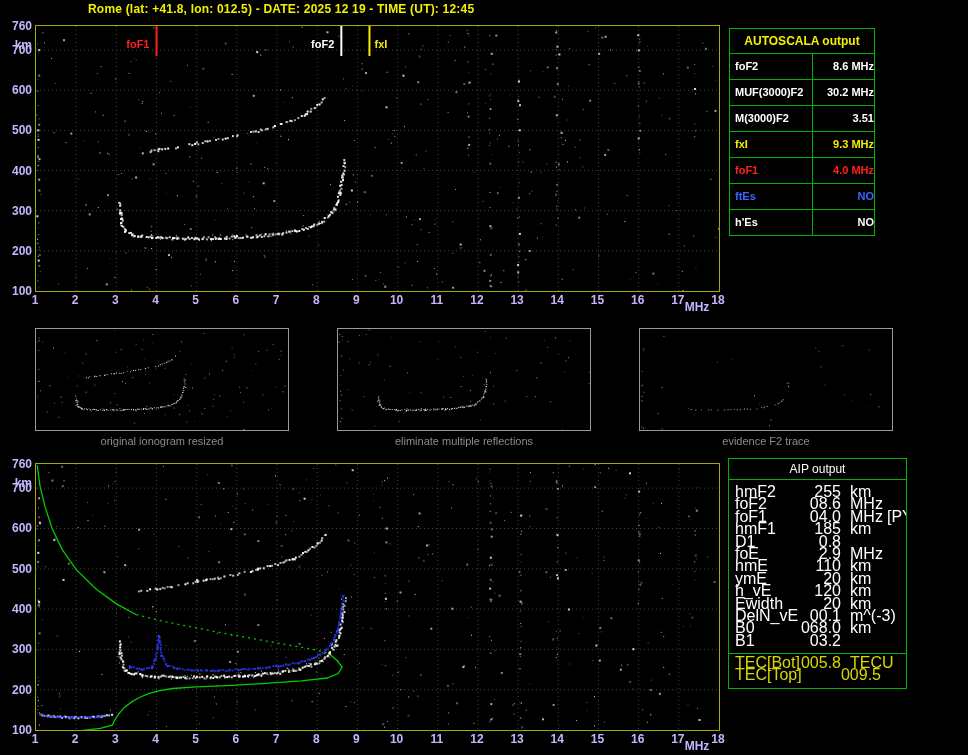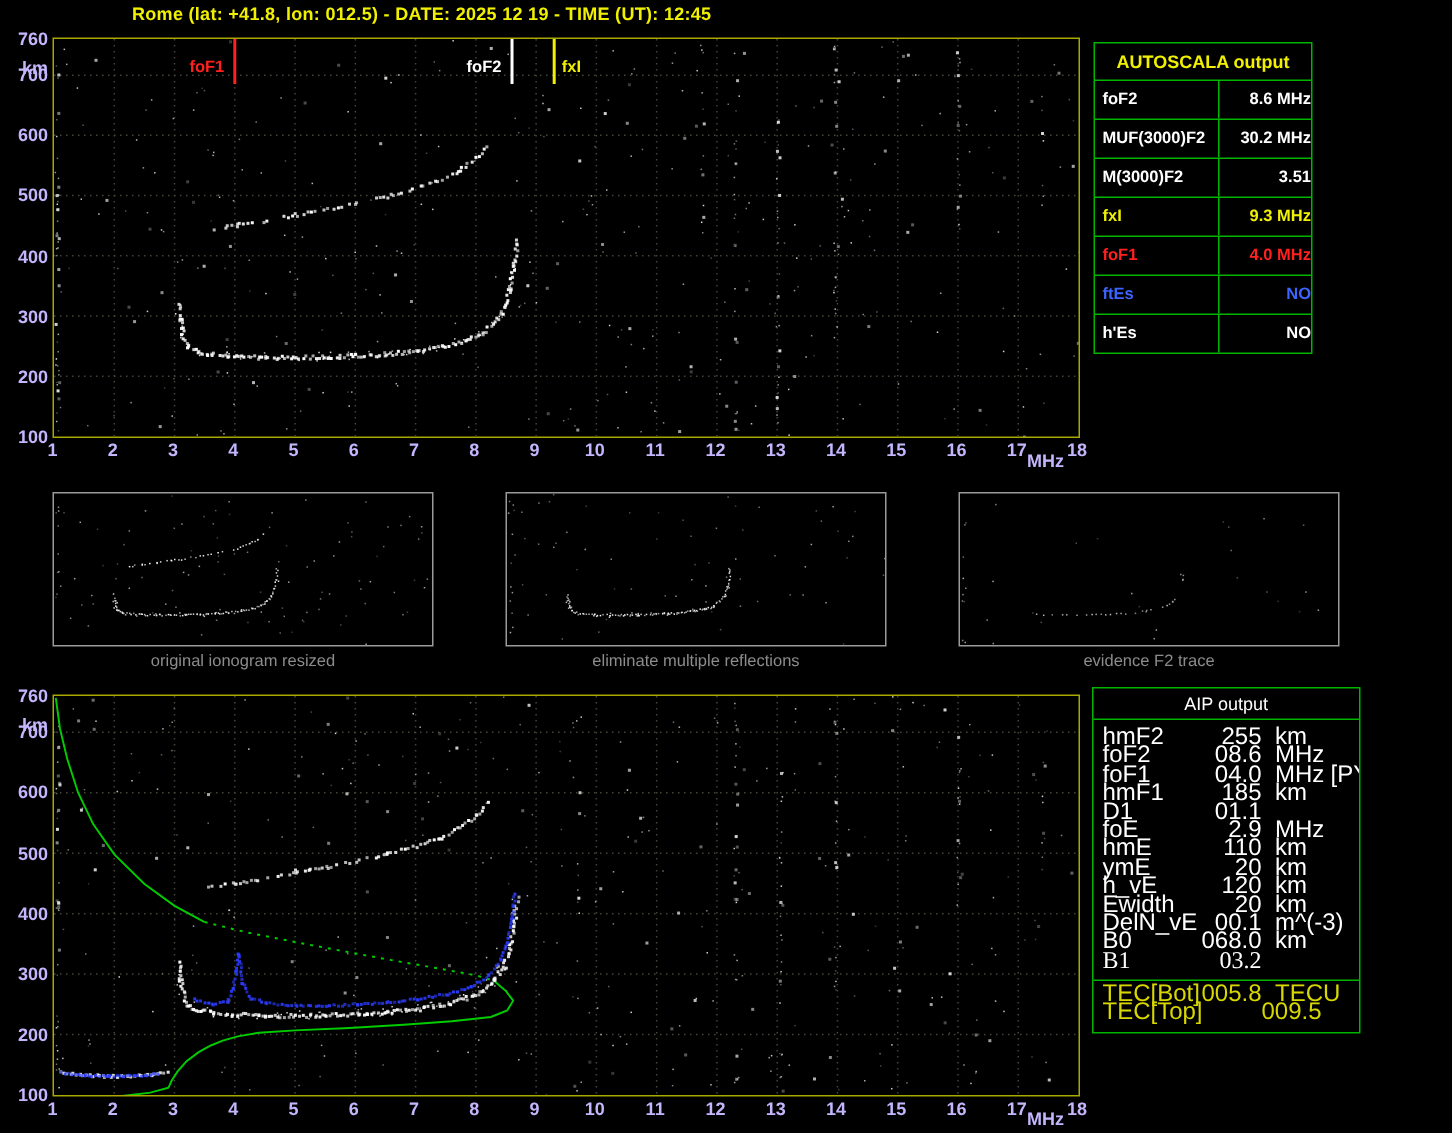--- a/index.html
+++ b/index.html
@@ -2447,21 +2447,21 @@
         <div class="aip-extra">[PY]</div>
       </div>
       <div class="aip-row" style="color: rgb(255, 255, 255);">
         <div class="aip-label">hmF1</div>
         <div class="aip-val">185</div>
         <div class="aip-unit">km</div>
         <div class="aip-extra"></div>
       </div>
       <div class="aip-row" style="color: rgb(255, 255, 255);">
         <div class="aip-label">D1</div>
-        <div class="aip-val">01.1</div>
+        <div class="aip-val">0.8</div>
         <div class="aip-unit"></div>
         <div class="aip-extra"></div>
       </div>
       <div class="aip-row" style="color: rgb(255, 255, 255);">
         <div class="aip-label">foE</div>
         <div class="aip-val">2.9</div>
         <div class="aip-unit">MHz</div>
         <div class="aip-extra"></div>
       </div>
       <div class="aip-row" style="color: rgb(255, 255, 255);">
@@ -2493,21 +2493,21 @@
         <div class="aip-val">00.1</div>
         <div class="aip-unit">m^(-3)</div>
         <div class="aip-extra"></div>
       </div>
       <div class="aip-row" style="color: rgb(255, 255, 255);">
         <div class="aip-label">B0</div>
         <div class="aip-val">068.0</div>
         <div class="aip-unit">km</div>
         <div class="aip-extra"></div>
       </div>
-      <div class="aip-row" style="color: rgb(255, 255, 255); font-family: Liberation Serif, serif;">
+      <div class="aip-row" style="color: rgb(255, 255, 255);">
         <div class="aip-label">B1</div>
         <div class="aip-val">03.2</div>
         <div class="aip-unit"></div>
         <div class="aip-extra"></div>
       </div>
     </div>
   <div class="aip-sep"></div>
   <div id="aip-tec-rows">
       <div class="aip-row" style="color: rgb(216, 216, 0);">
         <div class="aip-label">TEC[Bot]</div>

